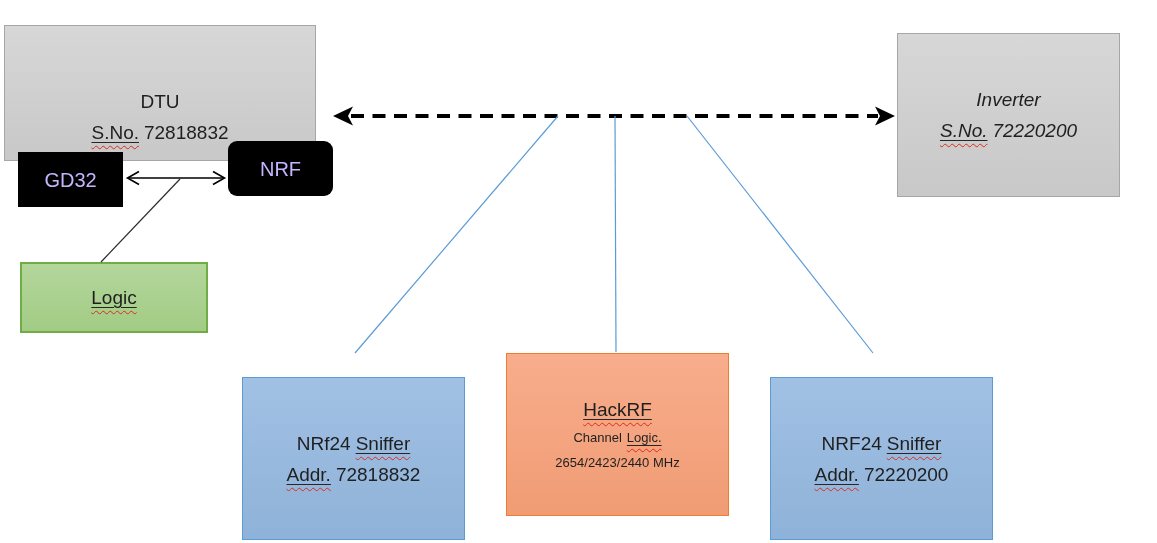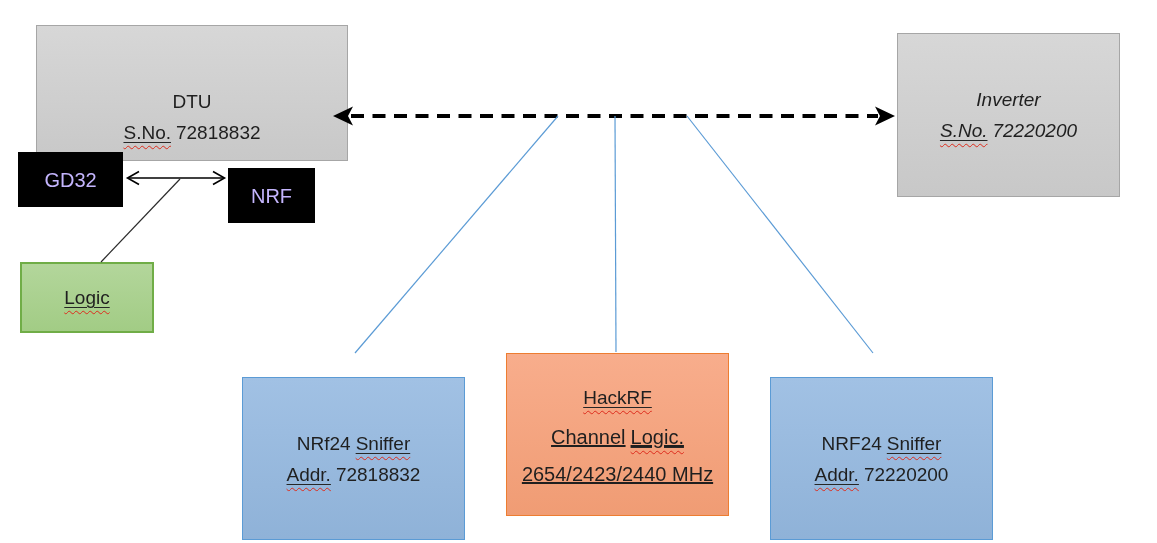--- a/index.html
+++ b/index.html
@@ -15,25 +15,25 @@
     position:absolute;
     box-sizing:border-box;
     display:flex;flex-direction:column;
     align-items:center;justify-content:center;
     text-align:center;
   }
   .gray{background:linear-gradient(180deg,#d7d7d7,#c8c8c8);border:1px solid #a6a6a6;}
   .black{background:#000;color:#c4b5fd;}
   .green{background:linear-gradient(180deg,#b3d69b,#a2cc85);border:2px solid #70ad47;}
   .blue{background:linear-gradient(180deg,#a1c1e4,#8fb2d8);border:1.5px solid #5b9bd5;margin-top:24px;}
-  .orange{background:linear-gradient(180deg,#f8ad8c,#f09c74);border:1.5px solid #ed7d31;gap:12px;}
+  .orange{background:linear-gradient(180deg,#f8ad8c,#f09c74);border:1.5px solid #ed7d31;}
 
   .t19{font-size:19px;line-height:31px;}
   .t20{font-size:20px;line-height:24px;}
-  .t15{font-size:20px;line-height:25px;text-decoration:underline;}
+  .t15{font-size:13px;line-height:25px;}
 
   .tline{display:flex;justify-content:center;gap:5px;white-space:nowrap;}
 
   
   .u{
     text-decoration:underline;
     text-decoration-color:#262626;
     text-decoration-thickness:1.4px;
     text-underline-offset:2.5px;
   }
@@ -44,39 +44,39 @@
     text-align:right;
   }
 
   svg.overlay{position:absolute;left:0;top:0;pointer-events:none;}
 </style>
 </head>
 <body>
 
 <div class="canvas">
 
-  <div class="box gray t19" style="left:36px;top:25px;width:312px;height:136px;justify-content:flex-start;padding-top:60px;">
+  <div class="box gray t19" style="left:4px;top:25px;width:312px;height:136px;justify-content:flex-start;padding-top:60px;">
     <div class="tline">
       <span>DTU</span>
     </div>
     <div class="tline">
       <span class="u"><span class="sq">S.No.</span></span>
       <span>72818832</span>
     </div>
   </div>
 
   <div class="box black t20" style="left:18px;top:152px;width:105px;height:55px;">
     <span>GD32</span>
   </div>
 
-  <div class="box black t20" style="left:228px;top:168px;width:87px;height:55px;">
+  <div class="box black t20" style="left:228px;top:141px;width:105px;height:55px;border-radius:9px;">
     <span>NRF</span>
   </div>
 
-  <div class="box green t19" style="left:20px;top:262px;width:134px;height:71px;">
+  <div class="box green t19" style="left:20px;top:262px;width:188px;height:71px;">
     <div class="tline">
       <span class="u"><span class="sq">Logic</span></span>
     </div>
   </div>
 
   <div class="box gray t19" style="left:897px;top:33px;width:223px;height:164px;font-style:italic;">
     <div class="tline">
       <span>Inverter</span>
     </div>
     <div class="tline">

